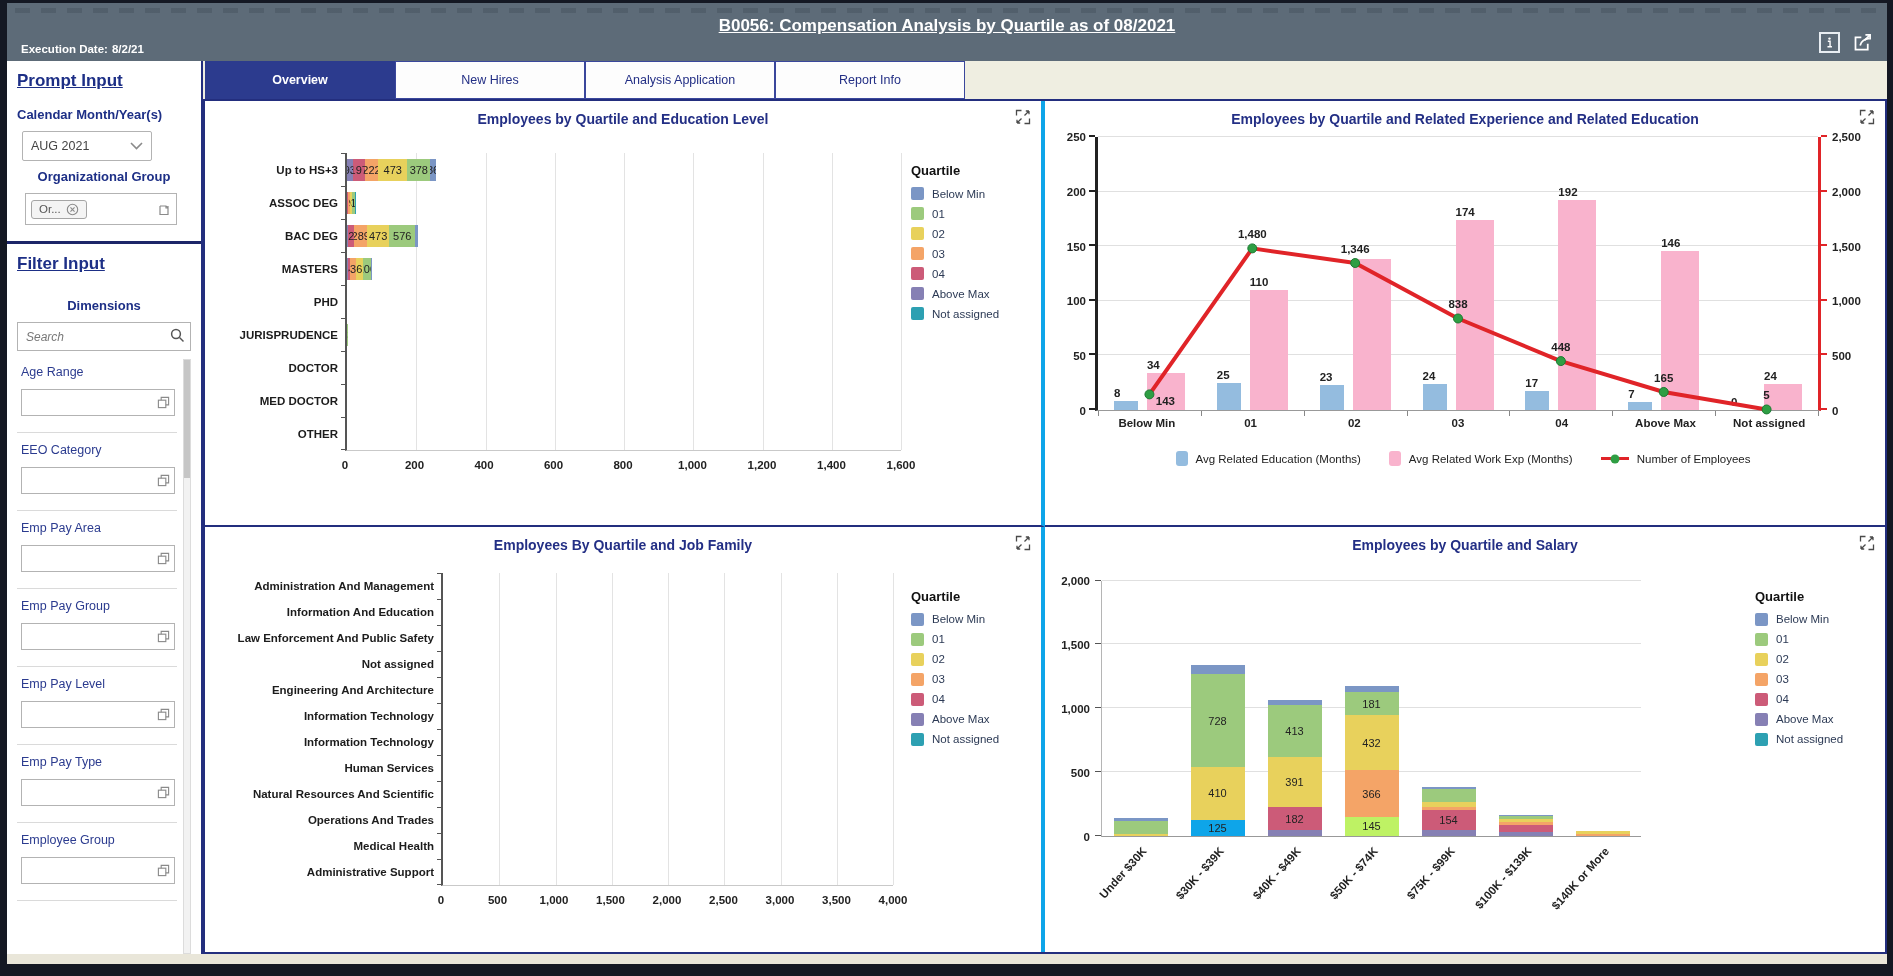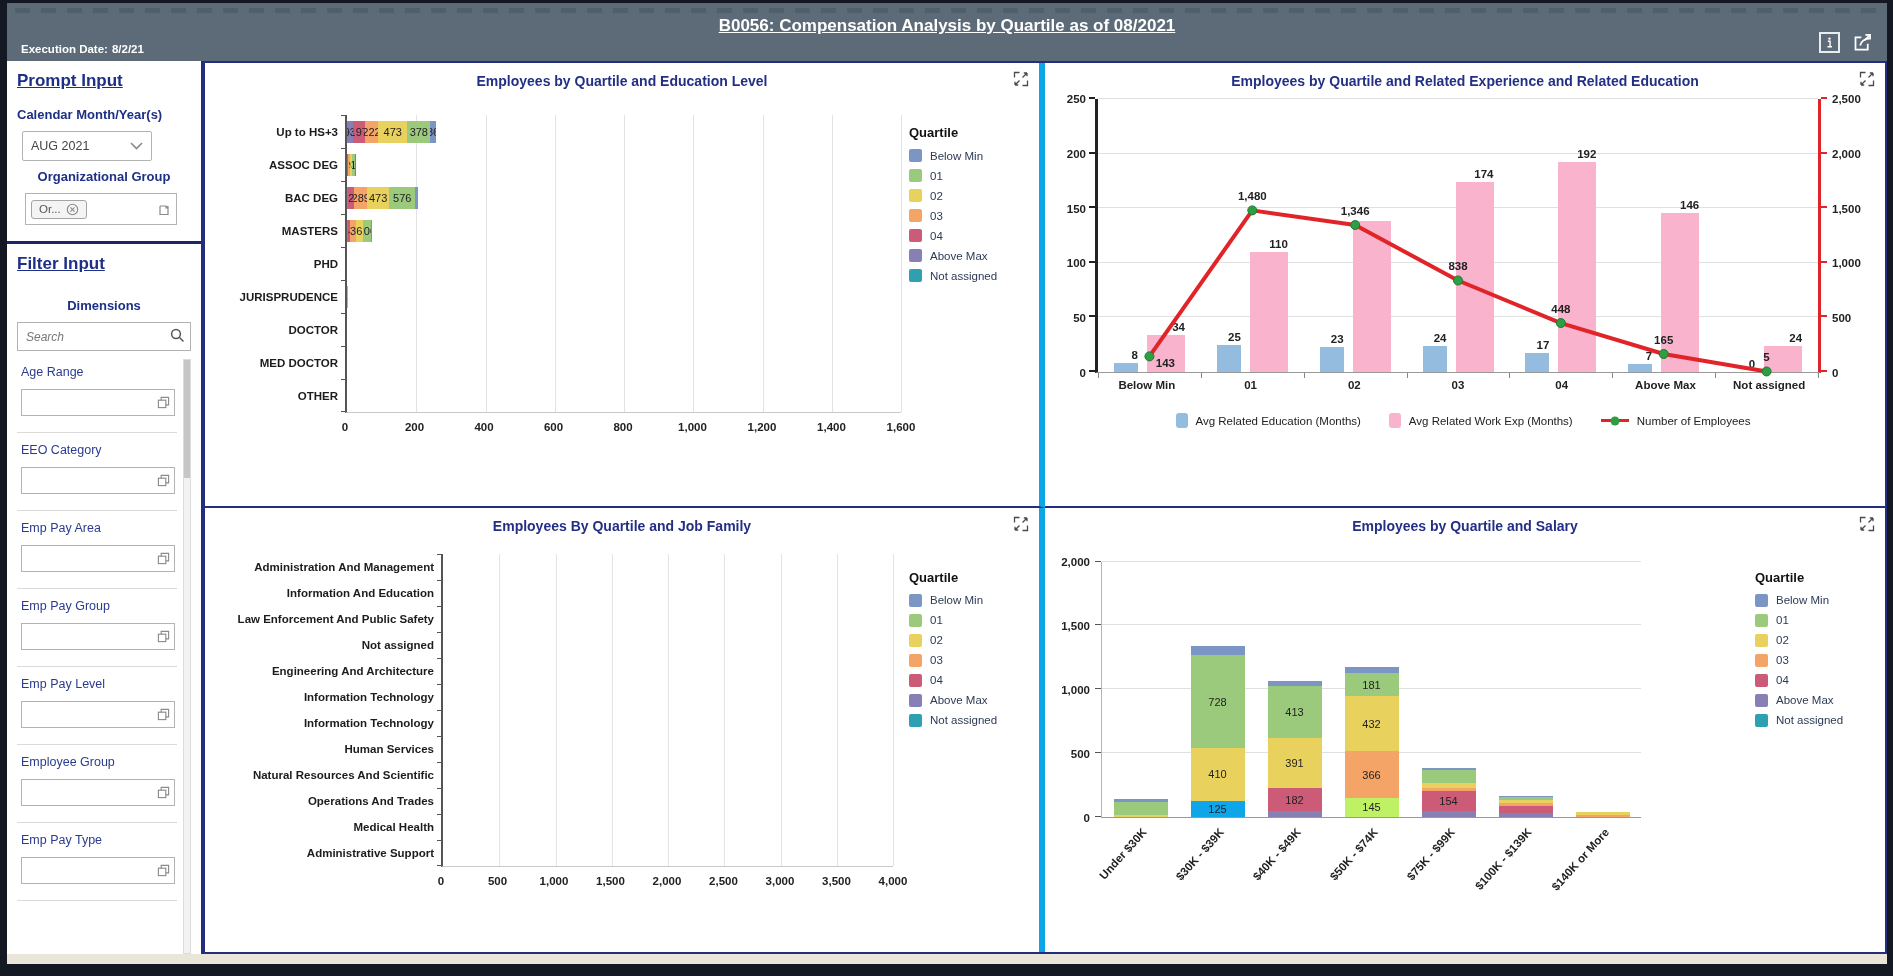--- a/index.html
+++ b/index.html
@@ -36,21 +36,21 @@
 .filterlabel{color:#2b3b8f;font-size:12.5px;margin-bottom:10px}
 .filterinput{position:relative;height:27px;border:1px solid #b3b3b3;background:#fff;cursor:text}
 .copyicon{position:absolute;right:4px;top:6px;line-height:0;cursor:pointer}
 
 .main{flex:1;display:flex;flex-direction:column;background:#efeee1;min-width:0}
 .tabs{height:38px;display:flex;flex:none;padding-left:2px}
 .tab{width:190px;display:flex;align-items:center;justify-content:center;font-size:12.5px;border:1px solid #3a479c;background:#fdfdfd;color:#232f85;cursor:pointer}
 .tab.active{background:#2c3b8e;color:#fff;font-weight:bold;border-color:#2c3b8e}
 .grid{flex:1;display:grid;grid-template-columns:1fr 1fr;grid-template-rows:1fr 1fr;border:2px solid #232e7e;background:#fff;min-height:0}
 .panel{position:relative;background:#fff;overflow:hidden;display:flex;flex-direction:column;padding:8px 8px 0}
-.panel.bR{border-right:6px solid #0ea5e9}
+.panel.bR{border-right:4px solid #0ea5e9}
 .panel.bB{border-bottom:2px solid #232e7e}
 .ptitle{text-align:center;color:#232f85;font-weight:bold;font-size:14px;flex:none;margin-top:2px}
 .expand{position:absolute;top:8px;right:10px;cursor:pointer;line-height:0;z-index:5}
 .pbody{flex:1;display:flex;min-height:0}
 
 .qlegend{flex:none;width:122px;padding-top:36px}
 .qlegend .qt{font-size:13px;font-weight:bold;color:#111;margin-bottom:9px}
 .qitem{display:flex;align-items:center;gap:8px;margin-bottom:7px}
 .qswatch{width:13px;height:13px;border-radius:2px;flex:none}
 .qitem span:last-child{font-size:11.5px;color:#2c3a55}
@@ -77,21 +77,21 @@
 .cyr{width:52px}
 .cyl span{position:absolute;right:9px;transform:translateY(50%);font-size:11.5px;font-weight:bold;color:#222}
 .cyr span{position:absolute;left:11px;transform:translateY(50%);font-size:11.5px;font-weight:bold;color:#222}
 .cplot{flex:1;position:relative;border-left:3px solid #222;border-right:3px solid #e02428;border-bottom:1px solid #999}
 .hgrid{position:absolute;left:0;right:0;height:1px;background:#e0e0e0}
 .ltick{position:absolute;left:-9px;width:6px;height:2px;background:#222}
 .rtick{position:absolute;right:-9px;width:6px;height:2px;background:#e02428}
 .btick{position:absolute;bottom:-6px;width:1px;height:5px;background:#888}
 .cgroups{position:absolute;inset:0;display:flex}
 .cgroup{flex:1;display:flex;align-items:flex-end;justify-content:center;gap:9px;height:100%}
-.cbarwrap{display:flex;flex-direction:column;align-items:flex-end;justify-content:flex-end;height:100%}
+.cbarwrap{display:flex;flex-direction:column;align-items:flex-start;justify-content:flex-end;height:100%}
 .cbarlabel{font-size:11.5px;font-weight:bold;color:#222;margin-bottom:2px;white-space:nowrap}
 .cbar{flex:none}
 .clinesvg{position:absolute;left:0;top:0;overflow:visible;pointer-events:none}
 .clinelabel{position:absolute;transform:translateX(-50%);font-size:11.5px;font-weight:bold;color:#222;white-space:nowrap;pointer-events:none}
 .cxlabels{display:flex;height:24px;flex:none}
 .cxmid{flex:1;display:flex}
 .cxlabel{flex:1;text-align:center;font-size:11.5px;font-weight:bold;color:#222;padding-top:6px}
 .clegend{display:flex;justify-content:center;gap:28px;margin-top:16px;align-items:center;flex:none}
 .clitem{display:flex;align-items:center;gap:8px;font-size:11.5px;color:#222}
 .clsw{width:12px;height:15px;border-radius:3px;flex:none}
@@ -227,46 +227,52 @@
               <div class="filteritem">
                 <div class="filterlabel">Emp Pay Level</div>
                 <div class="filterinput">
                   <span class="copyicon"><svg width="13" height="13" viewBox="0 0 14 14" fill="none" stroke="#8a8a8a" stroke-width="1.2">
                       <rect x="1.5" y="4.5" width="8" height="8"></rect>
                       <path d="M4.5 4.5 V1.5 H12.5 V9.5 H9.5"></path>
                     </svg></span>
                 </div>
               </div>
               <div class="filteritem">
-                <div class="filterlabel">Employee Group</div>
+                <div class="filterlabel">Emp Pay Type</div>
                 <div class="filterinput">
                   <span class="copyicon"><svg width="13" height="13" viewBox="0 0 14 14" fill="none" stroke="#8a8a8a" stroke-width="1.2">
                       <rect x="1.5" y="4.5" width="8" height="8"></rect>
                       <path d="M4.5 4.5 V1.5 H12.5 V9.5 H9.5"></path>
                     </svg></span>
                 </div>
               </div>
               <div class="filteritem">
-                <div class="filterlabel">Emp Pay Type</div>
+                <div class="filterlabel">Employee Group</div>
                 <div class="filterinput">
                   <span class="copyicon"><svg width="13" height="13" viewBox="0 0 14 14" fill="none" stroke="#8a8a8a" stroke-width="1.2">
                       <rect x="1.5" y="4.5" width="8" height="8"></rect>
                       <path d="M4.5 4.5 V1.5 H12.5 V9.5 H9.5"></path>
                     </svg></span>
                 </div>
               </div>
             </div>
           <div class="sb-track">
               <div class="sb-thumb"></div>
             </div>
         </div>
       </div>
     </aside>
 
     <div class="main">
+      <div class="tabs">
+          <div class="tab active">Overview</div>
+          <div class="tab">New Hires</div>
+          <div class="tab">Analysis Application</div>
+          <div class="tab">Report Info</div>
+        </div>
       <div class="grid">
 
         <section class="panel bR bB">
           <span class="expand">
             <svg width="16" height="16" viewBox="0 0 16 16" fill="none" stroke="#4a4a4a" stroke-width="1.3">
                 <path d="M6.5 1.5 H1.5 V6.5"></path>
                 <path d="M9.5 14.5 H14.5 V9.5"></path>
                 <path d="M14 2 L9.5 6.5 M14 2 H10.8 M14 2 V5.2"></path>
                 <path d="M2 14 L6.5 9.5 M2 14 H5.2 M2 14 V10.8"></path>
               </svg>

